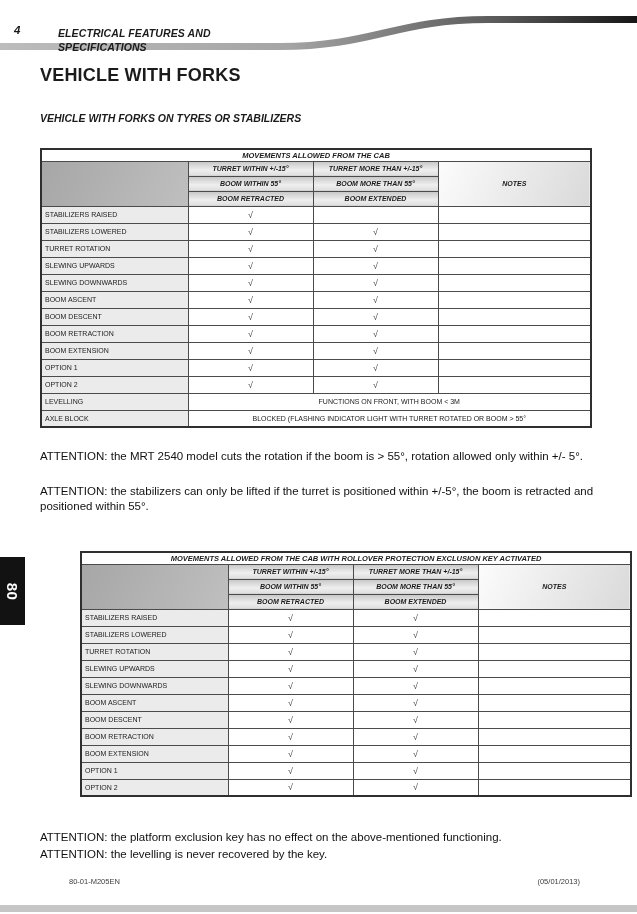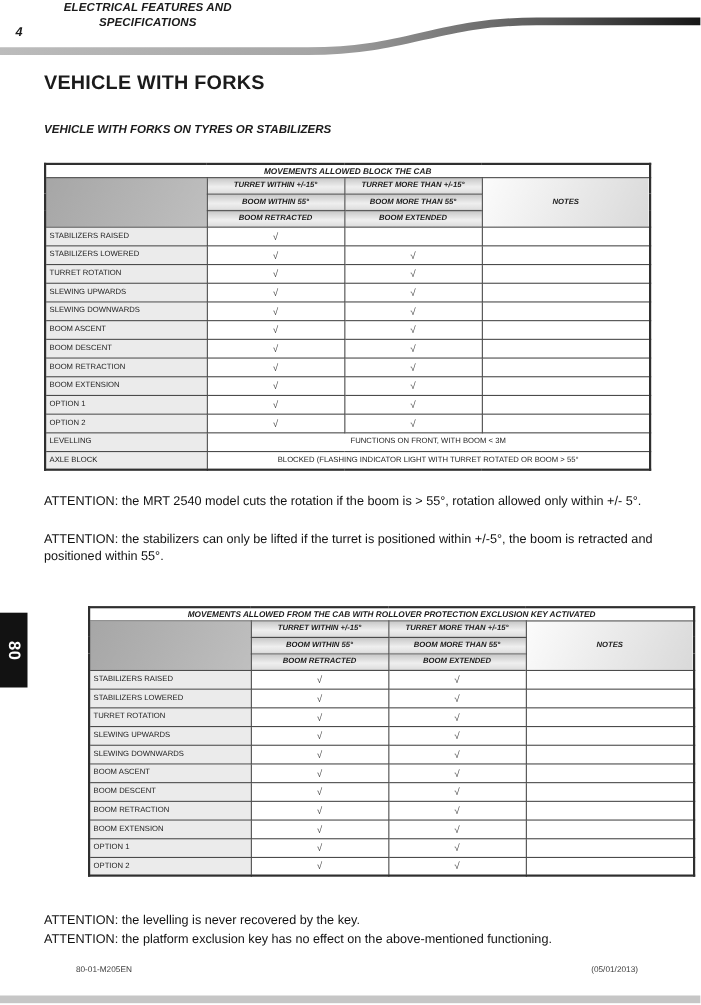--- a/index.html
+++ b/index.html
@@ -12,23 +12,23 @@
     overflow: hidden;
   }
 
   
   #swoosh { position: absolute; top: 0; left: 0; width: 637px; height: 62px; }
   #chapter-number {
     position: absolute; left: 14px; top: 24px;
     font-size: 11.5px; font-weight: bold; font-style: italic;
   }
   #chapter-title {
-    position: absolute; left: 58px; top: 0;
+    position: absolute; left: 58px; top: 26px;
     font-size: 10.5px; font-weight: bold; font-style: italic;
-    line-height: 14px; letter-spacing: 0.1px; text-align: center;
+    line-height: 14px; letter-spacing: 0.1px;
   }
 
   
   #side-tab {
     position: absolute; left: 0; top: 557px;
     width: 25px; height: 68px;
     background: #121212;
     display: flex; align-items: center; justify-content: center;
   }
   #side-tab span {
@@ -146,21 +146,21 @@
 
   <table id="table1" class="spec-table">
     <colgroup>
         <col class="c-label">
         <col class="c-1">
         <col class="c-2">
         <col class="c-notes">
       </colgroup>
     <tbody>
       <tr>
-        <td class="t-title" colspan="4">MOVEMENTS ALLOWED BLOCK THE CAB</td>
+        <td class="t-title" colspan="4">MOVEMENTS ALLOWED FROM THE CAB</td>
       </tr>
       <tr>
         <td class="t-corner" rowspan="3"></td>
         <td class="t-h">TURRET WITHIN +/-15°</td>
         <td class="t-h">TURRET MORE THAN +/-15°</td>
         <td class="t-notes" rowspan="3">NOTES</td>
       </tr>
       <tr>
         <td class="t-h">BOOM WITHIN 55°</td>
         <td class="t-h">BOOM MORE THAN 55°</td>
@@ -372,22 +372,22 @@
           <td class="t-label">OPTION 2</td>
           <td class="t-check">√</td>
           <td class="t-check">√</td>
           <td class="t-note-cell"></td>
         </tr>
       </tbody>
   </table>
 
   <div id="attention-bottom" class="attention-block">
 
+      <p><span class="att-label">ATTENTION:</span> <span>the platform exclusion key has no effect on the above-mentioned functioning.</span></p>
+
       <p><span class="att-label">ATTENTION:</span> <span>the levelling is never recovered by the key.</span></p>
-
-      <p><span class="att-label">ATTENTION:</span> <span>the platform exclusion key has no effect on the above-mentioned functioning.</span></p>
     </div>
 
   <div id="footer-left">80-01-M205EN</div>
   <div id="footer-right">(05/01/2013)</div>
   <div id="bottom-bar"></div>
 
 </div>
 
 </body></html>

